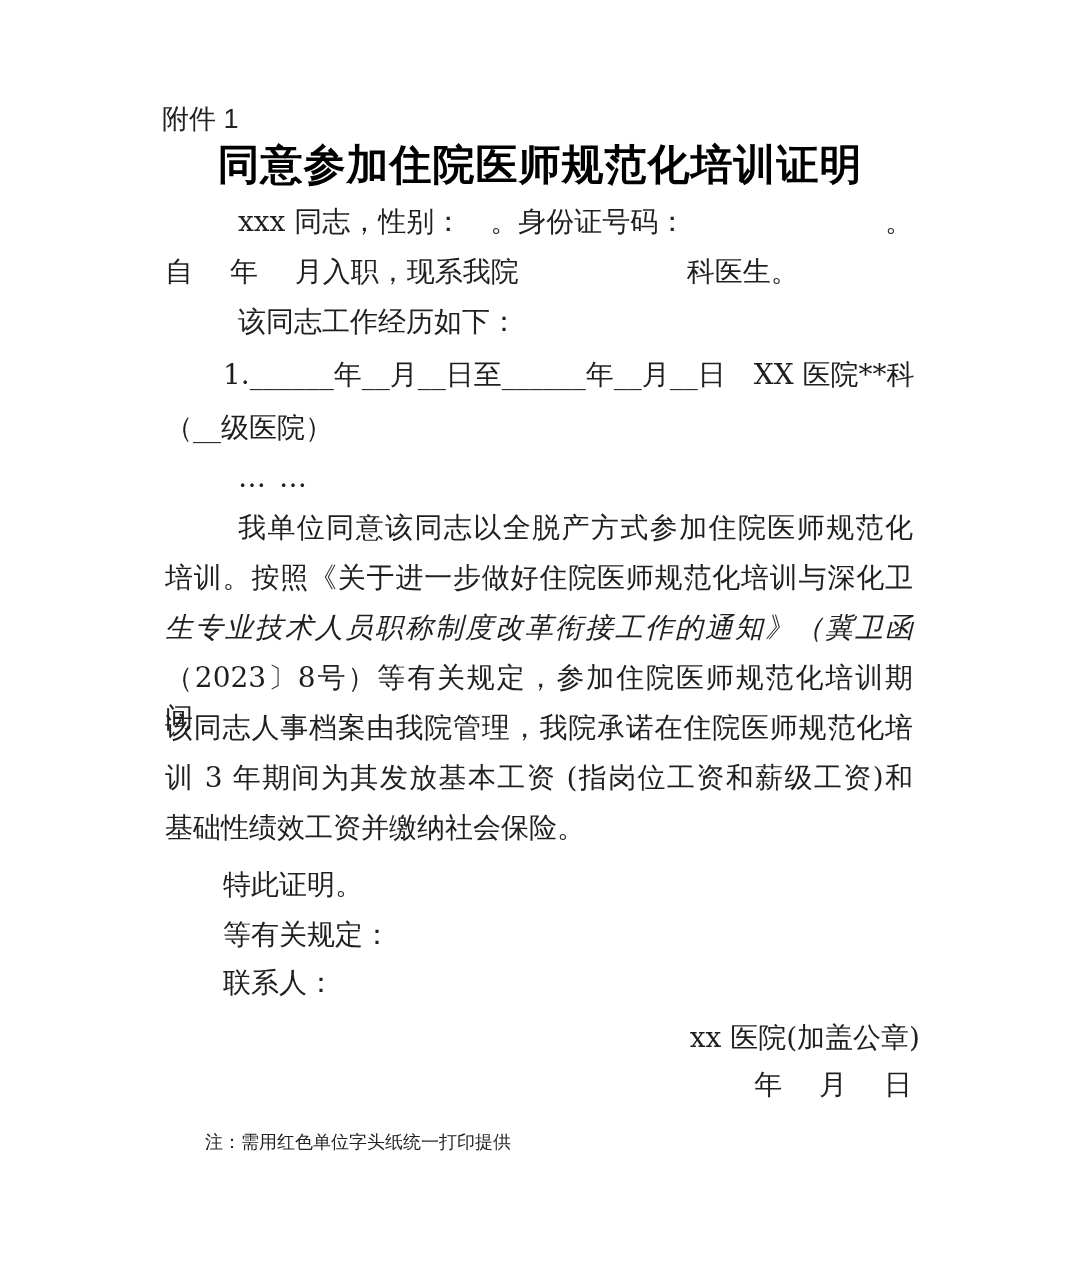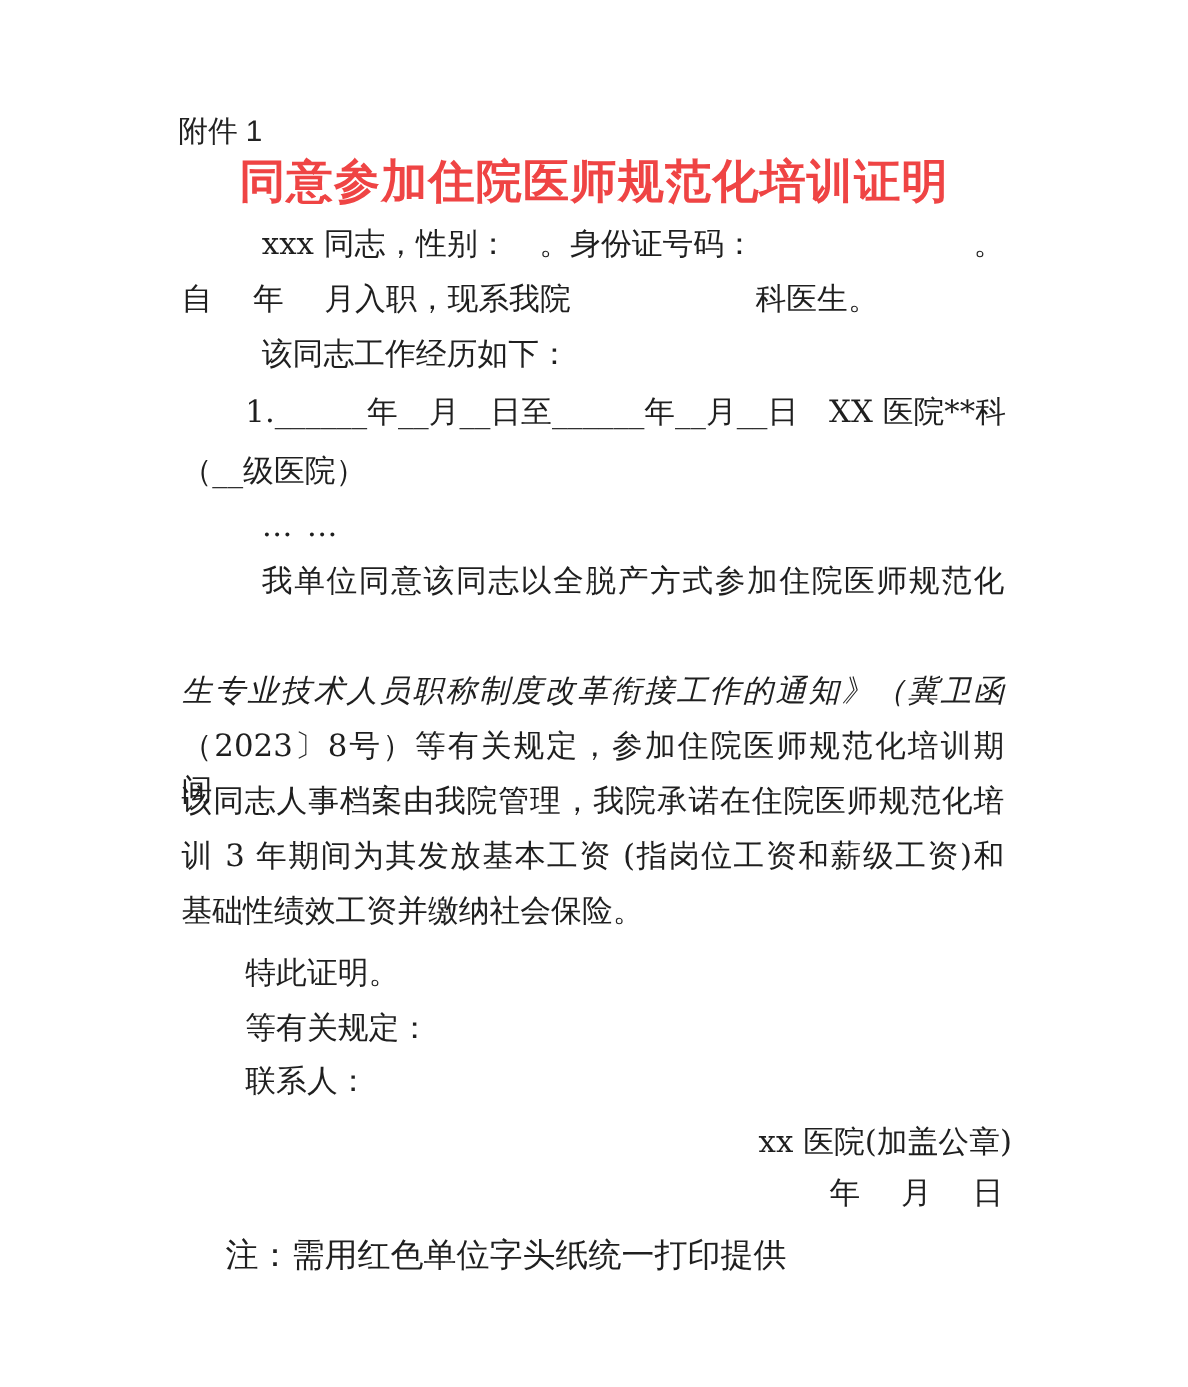--- a/index.html
+++ b/index.html
@@ -31,21 +31,21 @@
     position: absolute;
     left: 0;
     top: 140px;
     width: 1080px;
     margin: 0;
     text-align: center;
     font-size: 42px;
     line-height: 50px;
     font-weight: bold;
     letter-spacing: 1px;
-    color: #ef4444;
+    color: #000000;
   }
   .ln {
     position: absolute;
     left: 165px;
     width: 748px;
     font-size: 28px;
     line-height: 40px;
     white-space: pre;
     color: #1f1f1f;
     gap: 32px;
@@ -66,21 +66,21 @@
   .ln-b3 { top: 608px; font-style: italic; }
   .ln-b4 { top: 658px; }
   .ln-b5 { top: 708px; }
   .ln-b6 { top: 758px; }
   .ln-b7 { top: 808px; }
   .ln-certify { top: 865px; padding-left: 58px; box-sizing: border-box; }
   .ln-phone   { top: 915px; padding-left: 58px; box-sizing: border-box; }
   .ln-contact { top: 963px; padding-left: 58px; box-sizing: border-box; }
   .ln-sign { top: 1018px; width: 755px; text-align: right; }
   .ln-date { top: 1065px; width: 755px; text-align: right; padding-right: 8px; box-sizing: border-box; }
-  .ln-note { top: 1122px; left: 205px; font-size: 30px; }
+  .ln-note { top: 1122px; left: 205px; font-size: 18px; }
 </style>
 </head>
 <body>
 
 <div class="page">
 
   <div class="attachment">附件 1</div>
 
   <h1 class="title">同意参加住院医师规范化培训证明</h1>
 
@@ -94,20 +94,21 @@
   <div class="ln ln-wh-head">该同志工作经历如下：</div>
 
   <div class="ln ln-wh-item">1.______年__月__日至______年__月__日　XX 医院**科</div>
 
   <div class="ln ln-wh-cont">（__级医院）</div>
 
   <div class="ln ln-ellipsis">… …</div>
 
   <div class="ln ln-b1 just">我单位同意该同志以全脱产方式参加住院医师规范化</div>
 
+  <div class="ln ln-b2 just">培训。按照《关于进一步做好住院医师规范化培训与深化卫</div>
 
   <div class="ln ln-b3 just">生专业技术人员职称制度改革衔接工作的通知》（冀卫函</div>
 
   <div class="ln ln-b4 just">（2023〕8号）等有关规定，参加住院医师规范化培训期间，</div>
 
   <div class="ln ln-b5 just">该同志人事档案由我院管理，我院承诺在住院医师规范化培</div>
 
   <div class="ln ln-b6 just">训 3 年期间为其发放基本工资 (指岗位工资和薪级工资)和</div>
 
   <div class="ln ln-b7">基础性绩效工资并缴纳社会保险。</div>

